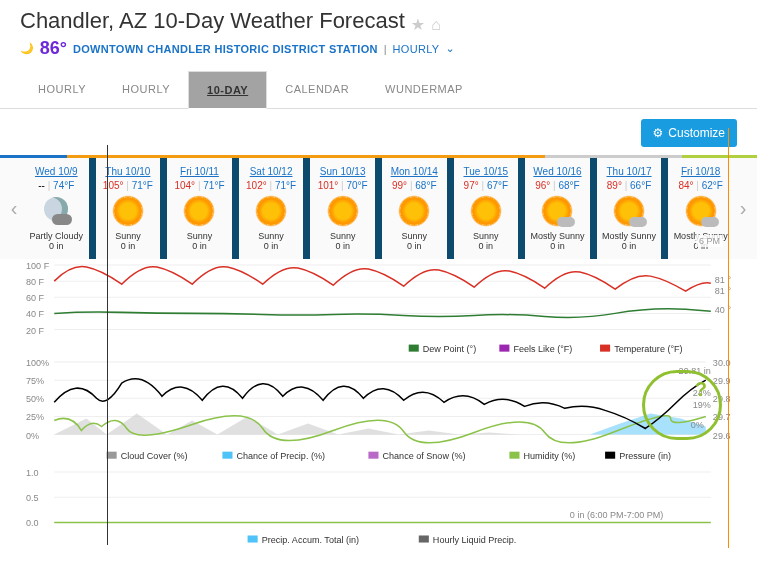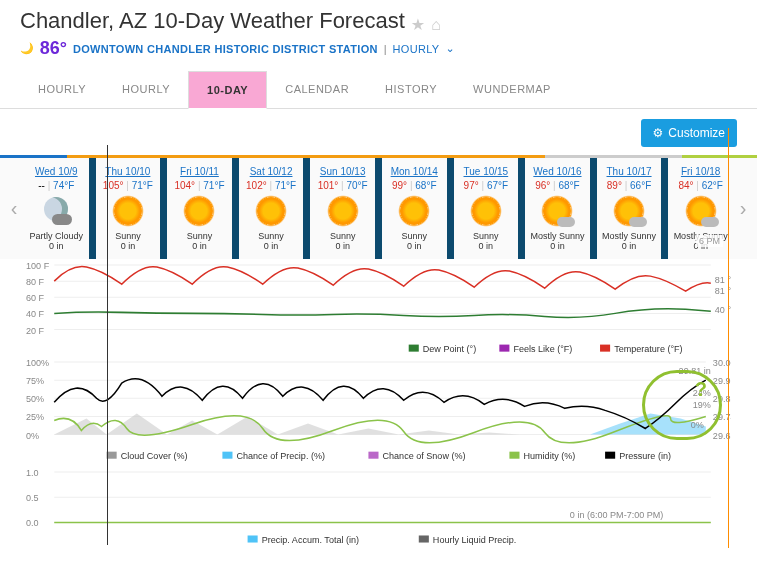--- a/index.html
+++ b/index.html
@@ -10,21 +10,21 @@
 .title-icons { color: #ccc; font-size: 16px; }
 .subtitle { display: flex; align-items: center; gap: 6px; font-size: 11px; margin-top: 4px; }
 .temp-now { color: #6d28d9; font-weight: bold; font-size: 18px; }
 .station-link { color: #1a73c7; font-weight: bold; letter-spacing: 0.3px; }
 .change-link { color: #1a73c7; letter-spacing: 0.3px; }
 .divider { color: #888; }
 .chevron { color: #1a73c7; }
 
 .tabs { border-bottom: 1px solid #ddd; padding: 0 20px; margin-top: 8px; display: flex; }
 .tab { padding: 12px 18px; font-size: 11px; color: #888; letter-spacing: 0.5px; cursor: pointer; }
-.tab.active { color: #333; font-weight: bold; border: 1px solid #ddd; border-bottom: 1px solid #fff; margin-bottom: -1px; background: #f9a8d4; }
+.tab.active { color: #333; font-weight: bold; border: 1px solid #ddd; border-bottom: 1px solid #fff; margin-bottom: -1px; background: #a3a3a3; text-decoration: underline; }
 
 .toolbar { display: flex; justify-content: flex-end; padding: 10px 20px 8px; }
 .customize-btn { background: #1a9de0; color: #fff; border: none; padding: 7px 12px; border-radius: 3px; font-size: 12px; display: flex; align-items: center; gap: 5px; cursor: pointer; }
 
 .forecast-bar { border-top: 3px solid; border-image: linear-gradient(to right, #1a73c7 9%, #f39c12 9%, #f39c12 72%, #ccc 72%, #ccc 90%, #b0d040 90%) 1; background: #fafafa; }
 
 .carousel { display: flex; align-items: center; padding: 0 4px; position: relative; }
 .arrow { width: 20px; color: #aaa; font-size: 20px; text-align: center; cursor: pointer; user-select: none; }
 .days { display: flex; flex: 1; }
 .day { flex: 1; text-align: center; padding: 8px 2px; border-right: 7px solid #0c4a6e; font-size: 10px; position: relative; }
@@ -74,21 +74,20 @@
     <a class="change-link">HOURLY</a>
     <span class="chevron">⌄</span>
   </div>
 </div>
 
 <div class="tabs">
   <div class="tab">HOURLY</div>
   <div class="tab">HOURLY</div>
   <div class="tab active">10-DAY</div>
   <div class="tab">CALENDAR</div>
-  <div class="tab">HISTORY</div>
   <div class="tab">WUNDERMAP</div>
 </div>
 
 <div class="toolbar">
   <button class="customize-btn">
     <span>⚙</span>
     <span>Customize</span>
   </button>
 </div>
 

